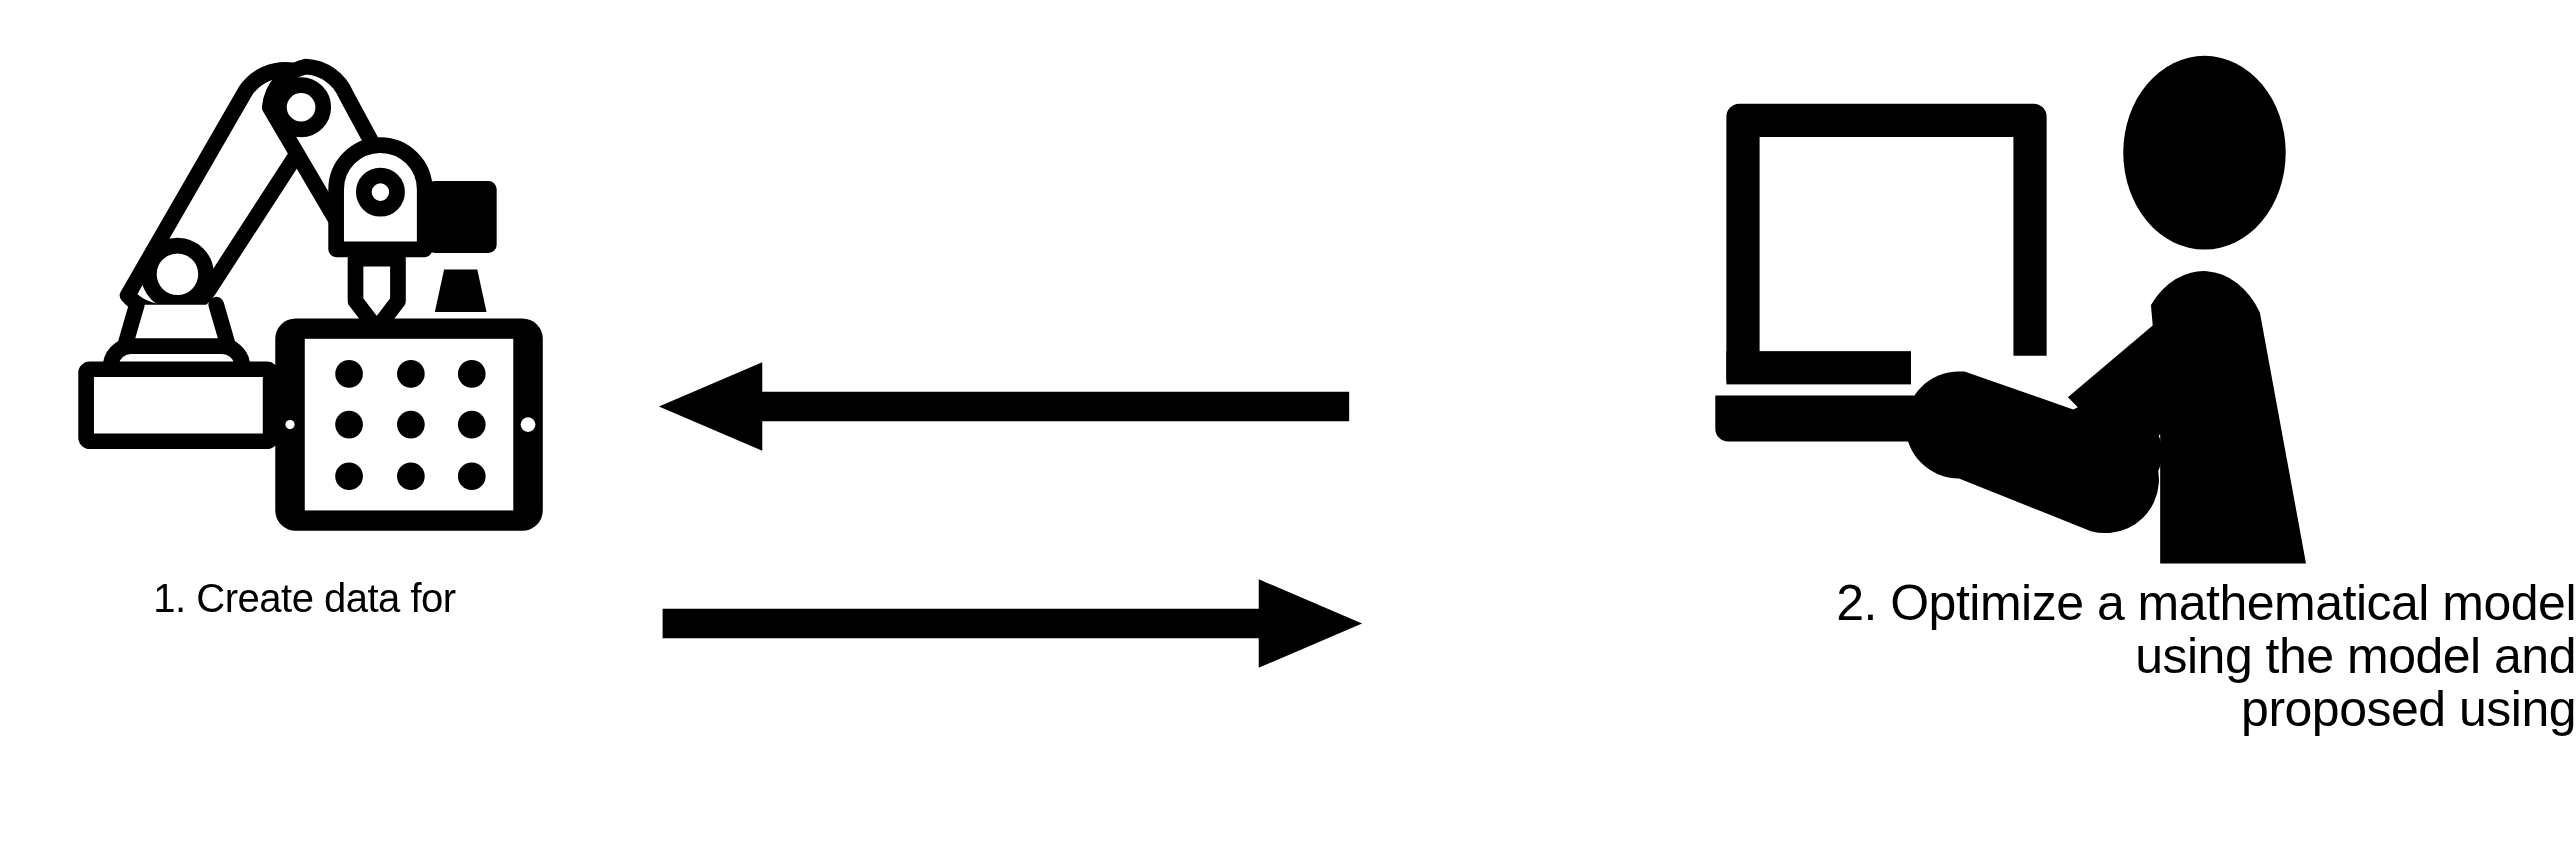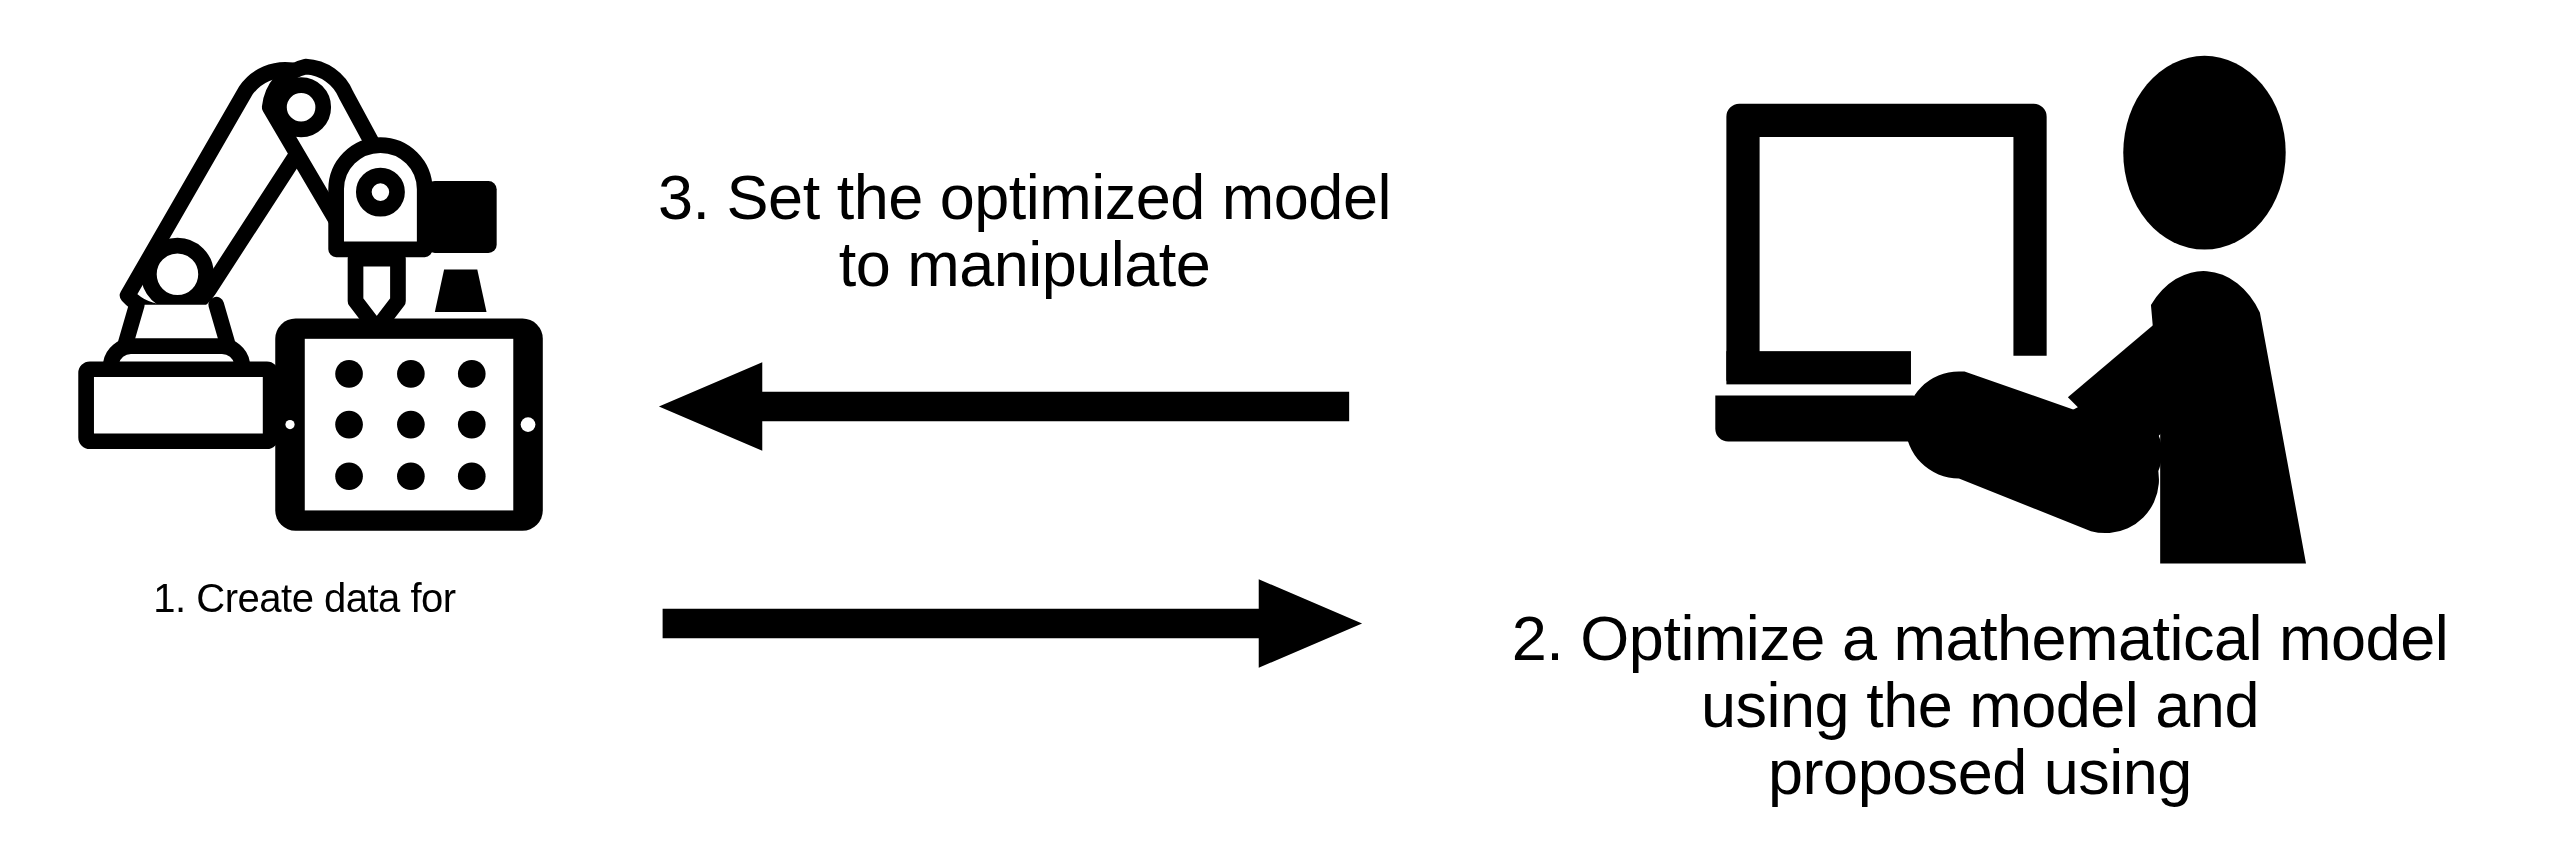--- a/index.html
+++ b/index.html
@@ -46,23 +46,22 @@
     left: 0px;
     top: 577px;
     width: 609px;
     text-align: center;
     font-size: 40px;
   }
   #caption-step2 {
     left: 1384px;
     top: 577px;
     width: 1192px;
-    text-align: center;
-    font-size: 63px;
-    margin-top: 28px;
+    text-align: right;
+    font-size: 50px;
   }
   .caption-line { display: block; white-space: nowrap; }
 
   svg { display: block; overflow: visible; }
 </style>
 </head>
 <body>
 
 <div id="stage">
 
@@ -191,24 +190,20 @@
       <path d="M 776 60
                L 664 12
                L 664 44
                L 18 44
                L 18 76
                L 664 76
                L 664 108 Z" fill="#000000"></path>
     </svg>
   </div>
 
-  <div class="abs caption" id="caption-step3">
-    <span class="caption-line">3. Set the optimized model</span>
-    <span class="caption-line">to manipulate</span>
-  </div>
 
   <div class="abs caption" id="caption-step1">
     <span class="caption-line">1. Create data for</span>
   </div>
 
   <div class="abs caption" id="caption-step2">
     <span class="caption-line">2. Optimize a mathematical model</span>
     <span class="caption-line">using the model and</span>
     <span class="caption-line">proposed using</span>
   </div>

